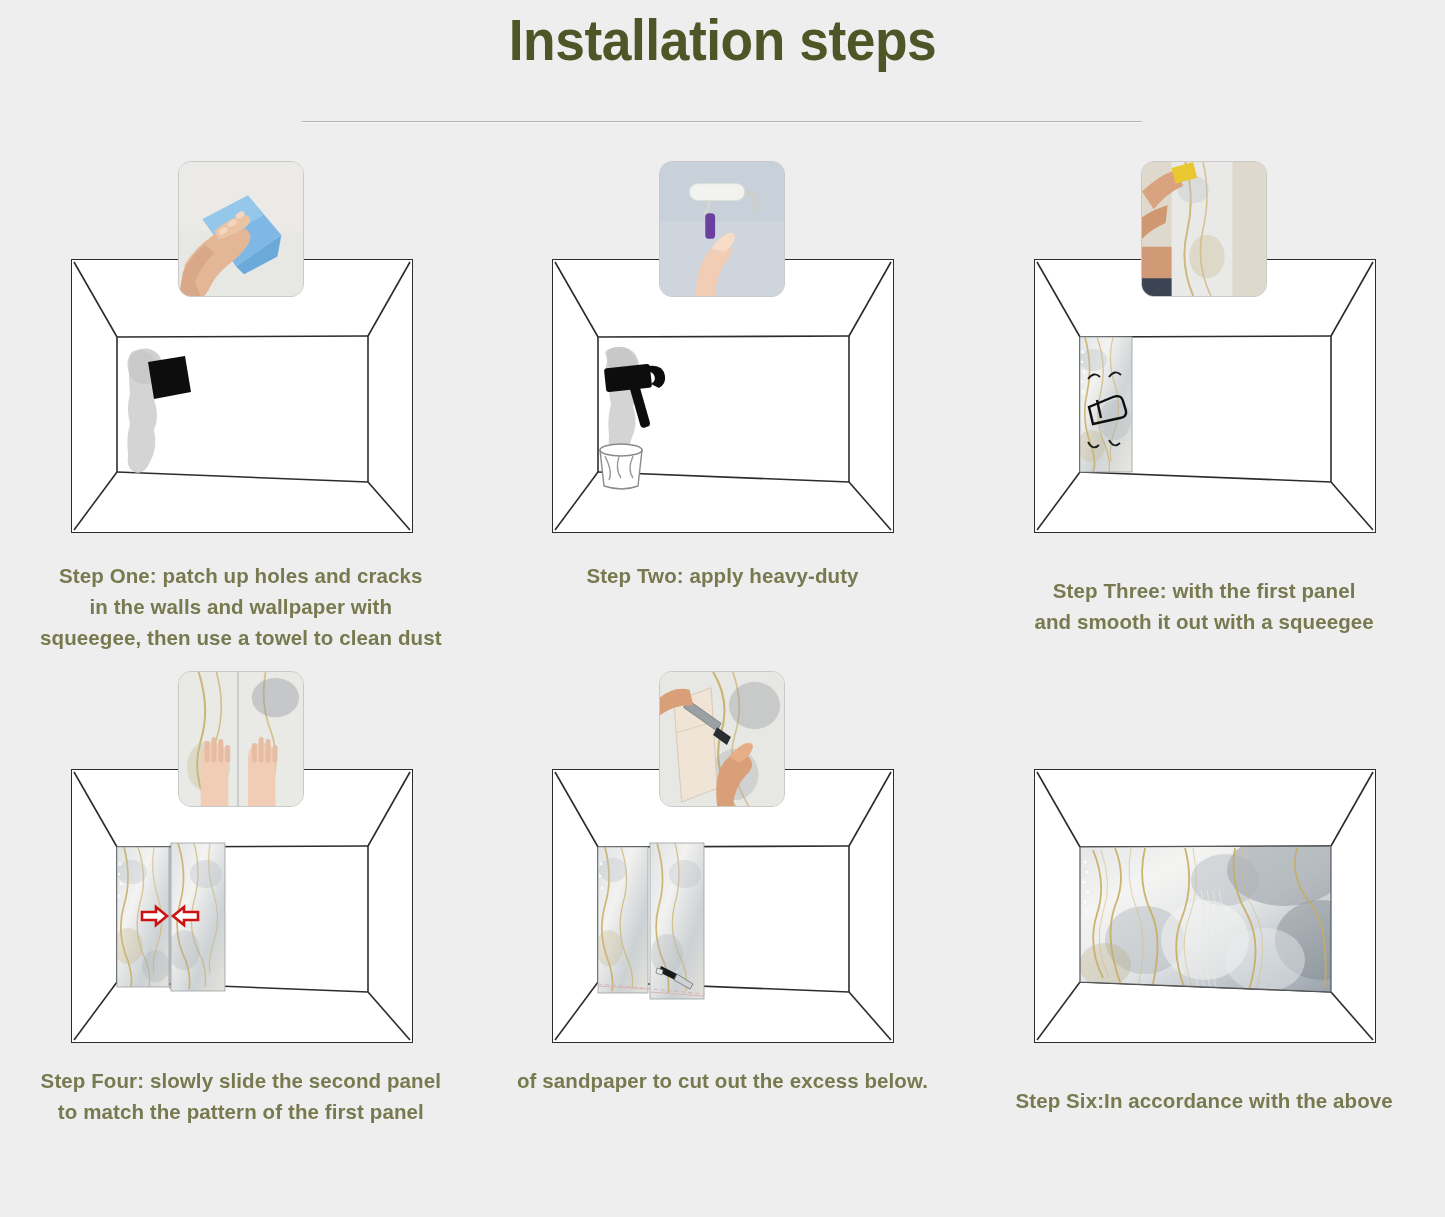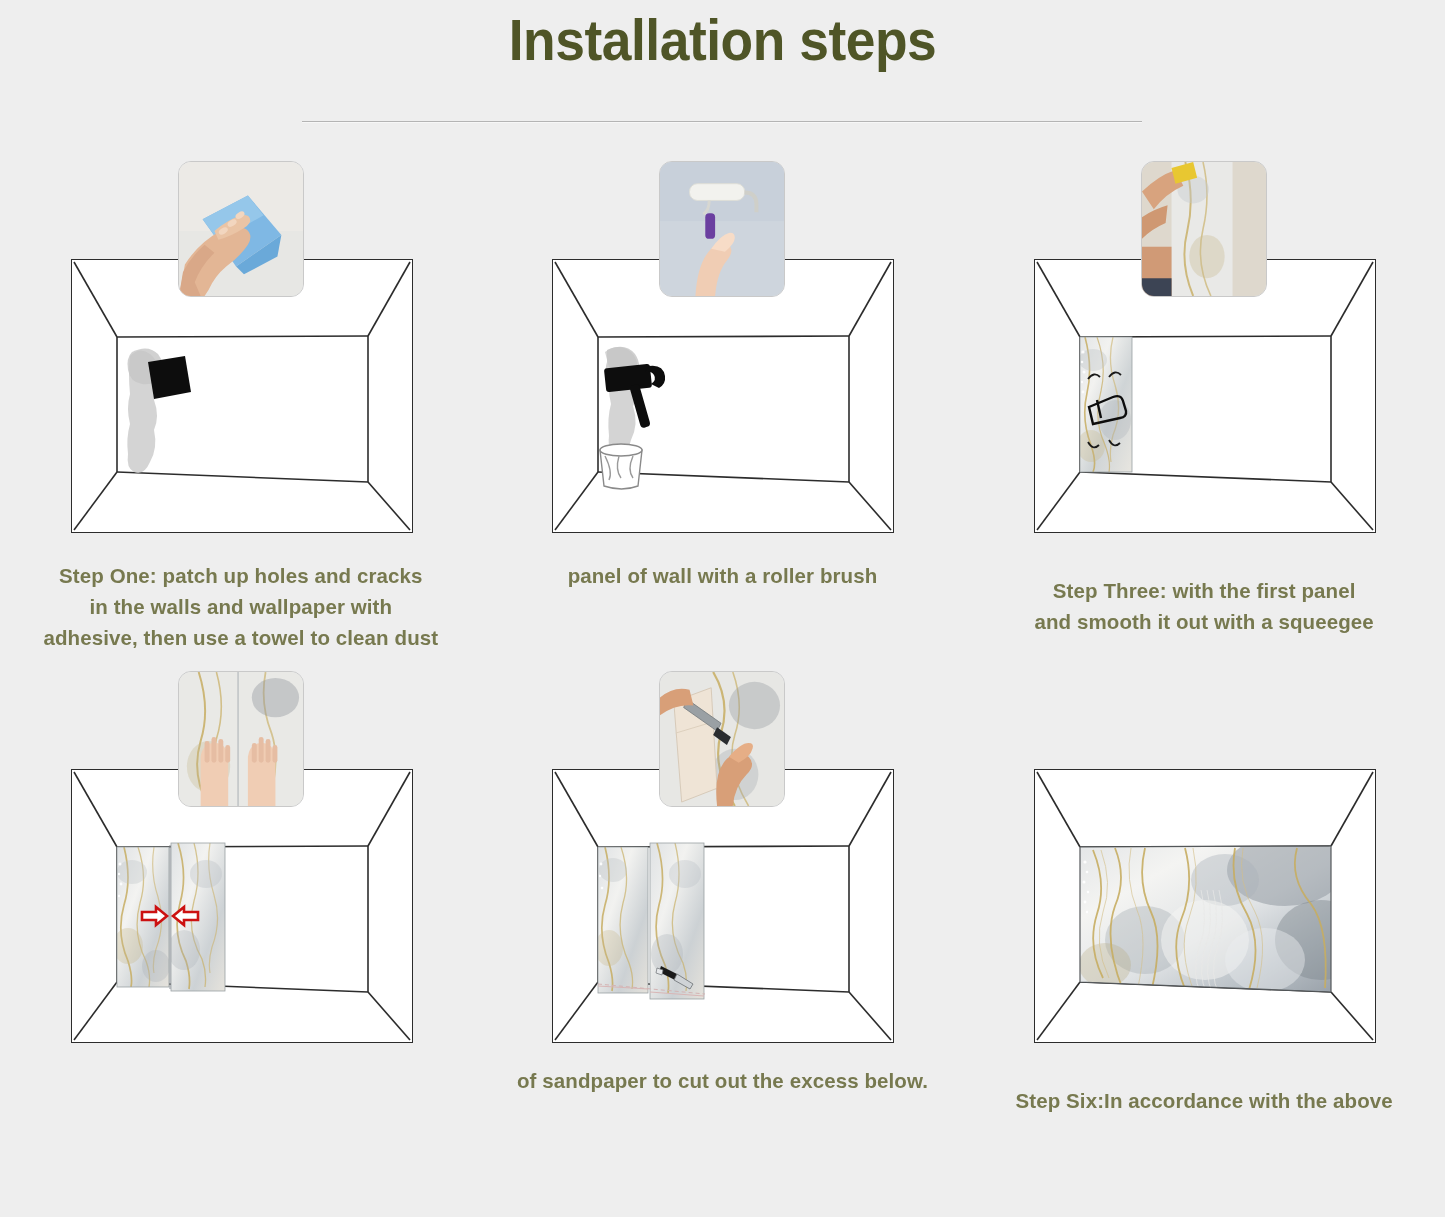--- a/index.html
+++ b/index.html
@@ -130,21 +130,21 @@
               <ellipse cx="54" cy="62" rx="5" ry="3" transform="rotate(-32 54 62)"></ellipse>
               <ellipse cx="45" cy="70" rx="5" ry="3" transform="rotate(-32 45 70)"></ellipse>
             </g>
           </g>
         </svg>
       </div>
     </div>
     <div class="caption">
       <span>Step One: patch up holes and cracks</span>
       <span>in the walls and wallpaper with</span>
-      <span>adhesive, then use a towel to clean dust</span>
+      <span>squeegee, then use a towel to clean dust</span>
     </div>
   </div>
 
   <div class="step-cell cell-2 r1">
     <div class="scene-wrap">
       <div class="room">
         <svg width="340" height="272" viewBox="0 0 340 272">
           <g fill="none" stroke="#2c2c2c" stroke-width="1.6">
             <path d="M2,2 L45,77"></path>
               <path d="M338,2 L296,76"></path>
@@ -183,21 +183,21 @@
             <rect x="46" y="52" width="10" height="26" rx="4" fill="#6b3fa0"></rect>
           </g>
           <g>
             <path d="M36,136 q2,-34 16,-48 q10,-10 18,-4 q6,6 -2,16 q-10,12 -12,36 L60,136 Z" fill="#f0cdb4"></path>
             <path d="M52,88 q10,-14 18,-16 q6,-1 6,5 q0,6 -10,14 Z" fill="#f7dcc7"></path>
           </g>
         </svg>
       </div>
     </div>
     <div class="caption">
-      <span>panel of wall with a roller brush</span>
+      <span>Step Two: apply heavy-duty</span>
     </div>
   </div>
 
   <div class="step-cell cell-3 r1">
     <div class="scene-wrap">
       <div class="room">
         <svg width="340" height="272" viewBox="0 0 340 272">
           <defs>
             <linearGradient id="mural3" x1="0" y1="0" x2="1" y2="1">
               <stop offset="0%" stop-color="#e3e5e6"></stop>
@@ -368,20 +368,24 @@
             <path d="M70,136 L70,86 q2,-14 14,-14 q12,0 14,14 l0,50 Z"></path>
             <g fill="#e6bda3">
               <rect x="74" y="72" width="5" height="20" rx="2.5"></rect>
               <rect x="81" y="66" width="5" height="26" rx="2.5"></rect>
               <rect x="88" y="68" width="5" height="24" rx="2.5"></rect>
               <rect x="95" y="74" width="5" height="18" rx="2.5"></rect>
             </g>
           </g>
         </svg>
       </div>
+    </div>
+    <div class="caption">
+      <span>Step Four: slowly slide the second panel</span>
+      <span>to match the pattern of the first panel</span>
     </div>
   </div>
 
   <div class="step-cell cell-5 r2">
     <div class="scene-wrap">
       <div class="room">
         <svg width="340" height="272" viewBox="0 0 340 272">
           <defs>
             <linearGradient id="mural5" x1="0" y1="0" x2="1" y2="1">
               <stop offset="0%" stop-color="#dfe2e4"></stop>

